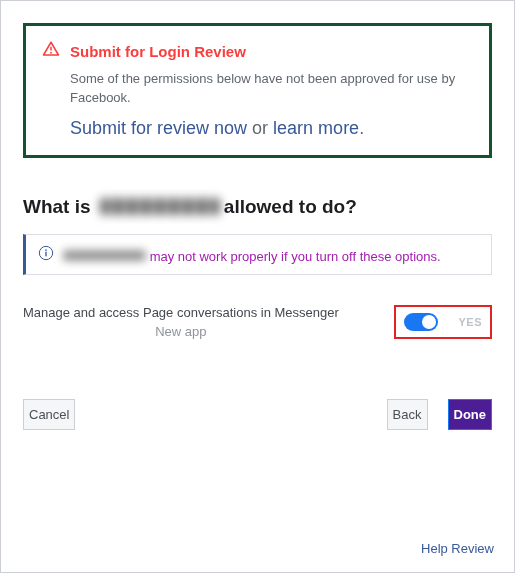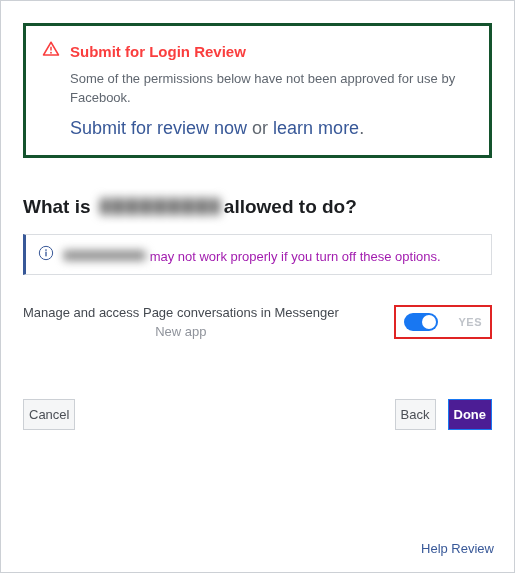--- a/index.html
+++ b/index.html
@@ -129,21 +129,21 @@
       color: #4b4f56;
       cursor: pointer;
       font-family: inherit;
     }
     .btn-primary {
       background: #4c1d95;
       border-color: #1877f2;
       color: #fff;
       font-weight: bold;
     }
-    .right-buttons { display: flex; gap: 12px; }
+    .right-buttons { display: flex; gap: 20px; }
     .help-link {
       position: absolute;
       right: 20px;
       bottom: 16px;
       font-size: 13px;
       color: #385898;
       text-decoration: none;
     }
   </style>
 </head>

